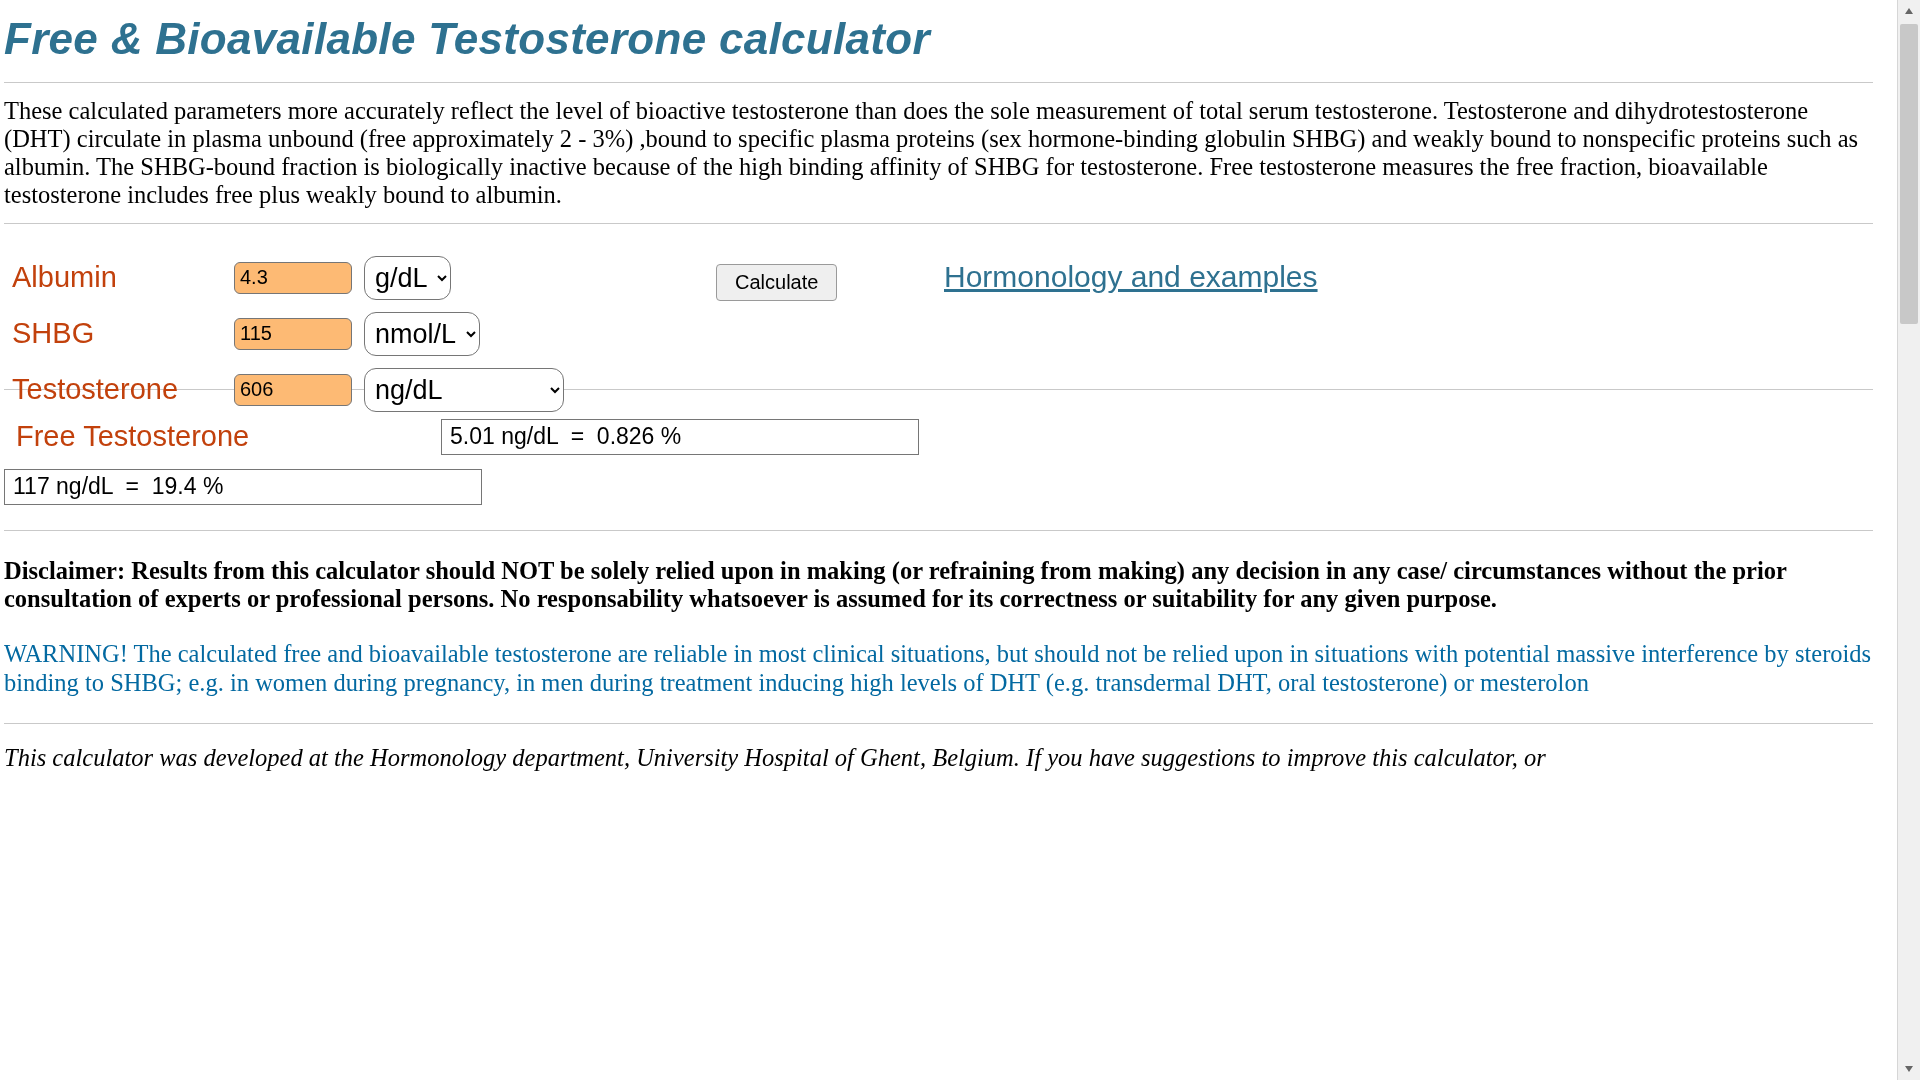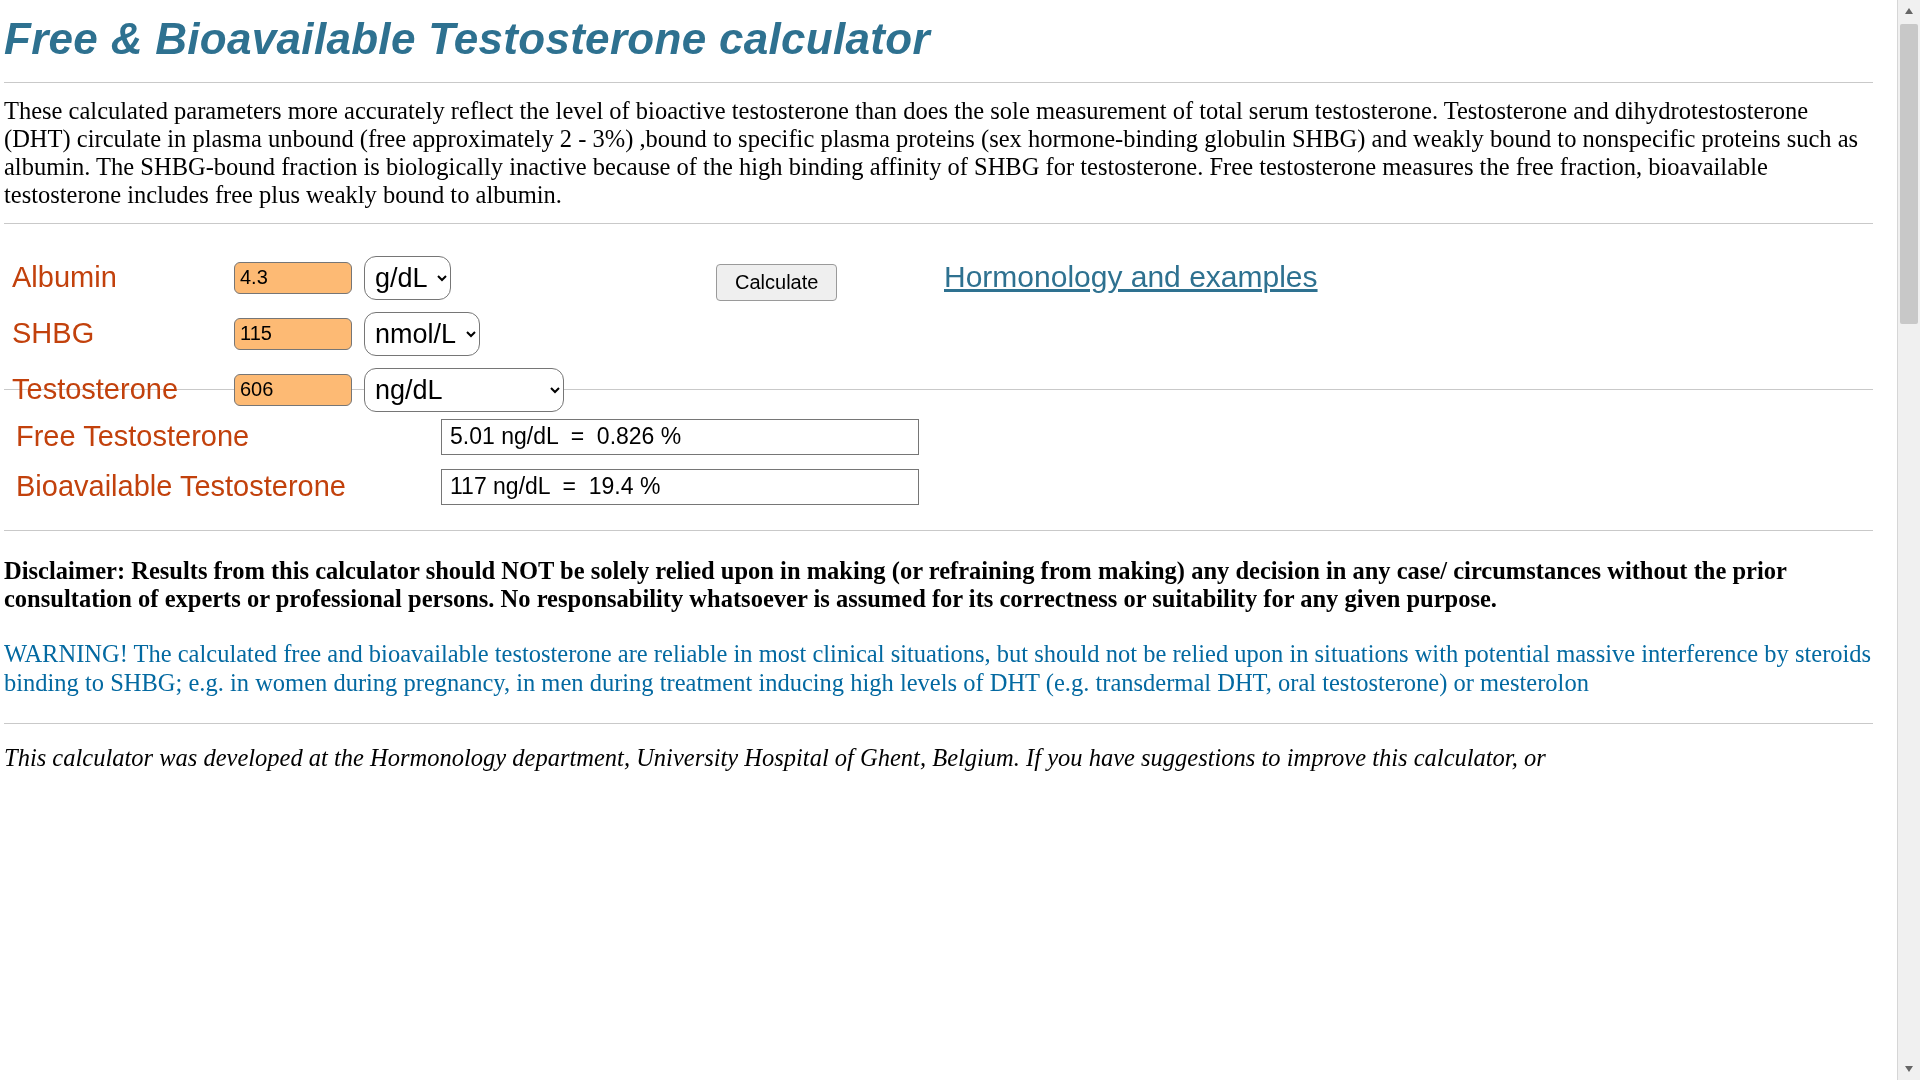--- a/index.html
+++ b/index.html
@@ -266,21 +266,20 @@
     </div>
 
     <hr class="rule">
 
     <div class="results">
       <div class="rrow">
         <span class="rlabel">Free Testosterone</span>
         <input class="rvalue" type="text" readonly="" value="5.01 ng/dL  =  0.826 %" style="">
       </div>
       <div class="rrow">
-        <span class="rlabel">Bioavailable Testosterone</span>
         <input class="rvalue" type="text" readonly="" value="117 ng/dL  =  19.4 %" style="">
       </div>
     </div>
 
     <hr class="rule">
 
     <p class="disclaimer">Disclaimer: Results from this calculator should NOT be solely relied upon in making (or refraining from making) any decision in any case/ circumstances without the prior consultation of experts or professional persons. No responsability whatsoever is assumed for its correctness or suitability for any given purpose.</p>
     <p class="warning">WARNING! The calculated free and bioavailable testosterone are reliable in most clinical situations, but should not be relied upon in situations with potential massive interference by steroids binding to SHBG; e.g. in women during pregnancy, in men during treatment inducing high levels of DHT (e.g. transdermal DHT, oral testosterone) or mesterolon</p>
 
     <hr class="rule">

